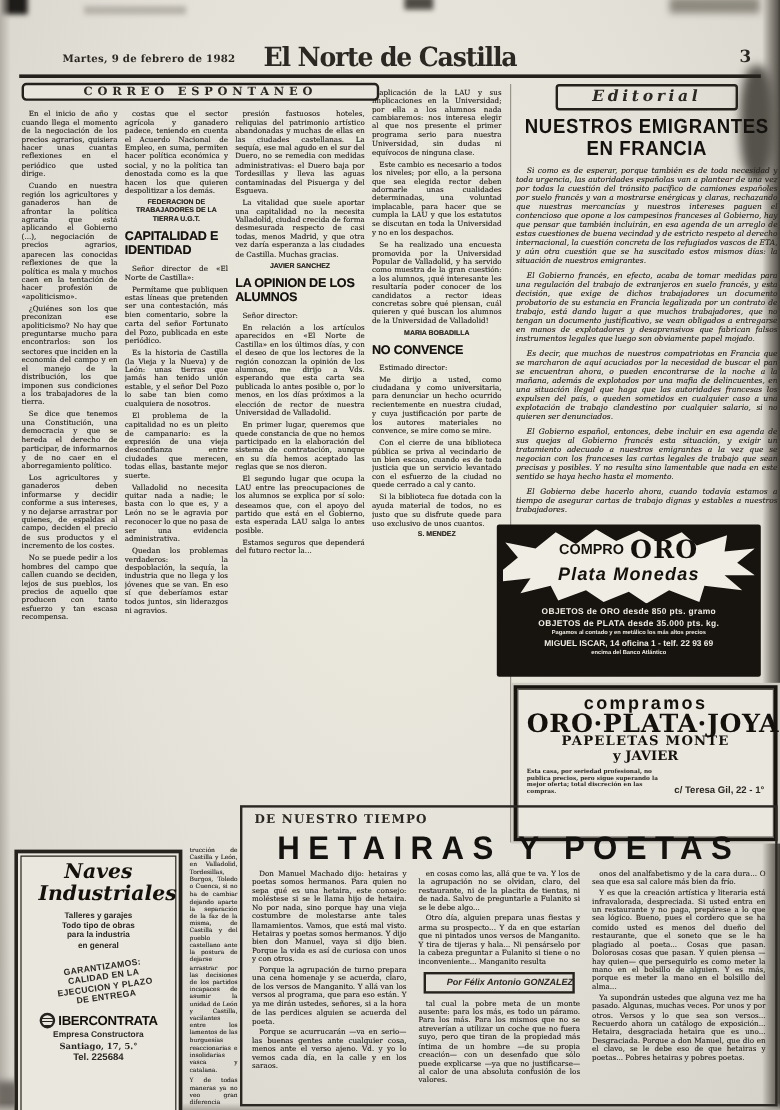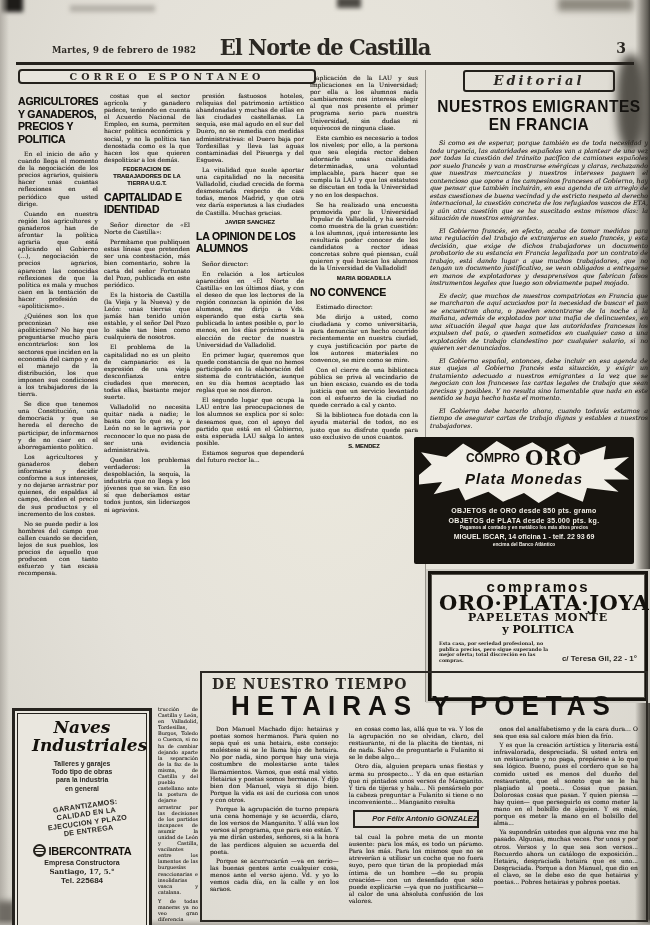--- a/index.html
+++ b/index.html
@@ -99,21 +99,21 @@
   .n-addr { font-size:7px; line-height:9px; font-weight:700; }
   .n-phone { font:800 8px/10px "Liberation Sans",sans-serif; }
 
   
   .strip { left:158px; top:706px; width:40px; height:215px; overflow:hidden; }
   .strip p { font-size:5px; line-height:6.1px; text-align:justify; margin-bottom:3px;
              hyphens:auto; word-break:break-word; text-shadow:0 0 .4px rgba(43,40,35,.5); }
 
   
   .tiempo { left:200px; top:671px; width:448px; height:251px; border:2px solid #2b2823; padding:3px 8px; overflow:hidden; }
-  .t-kick { font-weight:700; font-size:14px; line-height:16px; letter-spacing:1px; margin-left:2px; }
+  .t-kick { font-weight:700; font-size:10px; line-height:16px; letter-spacing:1px; margin-left:2px; }
   .t-head { font-family:"Liberation Sans",sans-serif; font-weight:900; color:#14120f; font-size:26px;
             line-height:27px; letter-spacing:7px; text-align:center; white-space:nowrap; margin:1px 0 5px;
             transform:scaleY(1.05); }
   .t-cols { display:flex; gap:10px; height:182px; overflow:hidden; }
   .tc1 { width:130px; } .tc2 { width:136px; } .tc3 { width:146px; }
   .t-cols p { font-size:6px; line-height:7.1px; text-align:justify; text-indent:6px; margin-bottom:2px;
               hyphens:auto; text-shadow:0 0 .4px rgba(43,40,35,.55); }
   .t-byline { border:2px solid #26231e; margin:5px 4px; padding:3px 0;
               font:italic 800 7.5px/8px "Liberation Sans",sans-serif; text-align:right; text-indent:0; }
 </style>
@@ -133,21 +133,20 @@
   <div class="noise n-eb"></div>
 
   <div class="abs hdr-date">Martes, 9 de febrero de 1982</div>
   <div class="abs masthead">El Norte de Castilla</div>
   <div class="abs pagenum">3</div>
   <div class="abs hdr-rule"></div>
 
   <div class="abs correo-box">CORREO ESPONTANEO</div>
   <div class="abs correo-cols">
     <div class="col c1">
-      <h2 class="h-letter">AGRICULTORES Y GANADEROS, PRECIOS Y POLITICA</h2>
       <div>
           <p>En el inicio de año y cuando llega el momento de la negociación de los precios agrarios, quisiera hacer unas cuantas reflexiones en el periódico que usted dirige.</p>
           <p>Cuando en nuestra región los agricultores y ganaderos han de afrontar la política agraria que está aplicando el Gobierno (...), negociación de precios agrarios, aparecen las conocidas reflexiones de que la política es mala y muchos caen en la tentación de hacer profesión de «apoliticismo».</p>
           <p>¿Quiénes son los que preconizan ese apoliticismo? No hay que preguntarse mucho para encontrarlos: son los sectores que inciden en la economía del campo y en el manejo de la distribución, los que imponen sus condiciones a los trabajadores de la tierra.</p>
           <p>Se dice que tenemos una Constitución, una democracia y que se hereda el derecho de participar, de informarnos y de no caer en el aborregamiento político.</p>
           <p>Los agricultores y ganaderos deben informarse y decidir conforme a sus intereses, y no dejarse arrastrar por quienes, de espaldas al campo, deciden el precio de sus productos y el incremento de los costes.</p>
           <p>No se puede pedir a los hombres del campo que callen cuando se deciden, lejos de sus pueblos, los precios de aquello que producen con tanto esfuerzo y tan escasa recompensa.</p>
         </div>
     </div>
     <div class="col c2">
@@ -229,21 +228,21 @@
         <p>Pagamos al contado y en metálico los más altos precios</p>
         <p>MIGUEL ISCAR, 14 oficina 1 - telf. 22 93 69</p>
         <p>encima del Banco Atlántico</p>
       </div>
   </section>
 
   <section class="abs ad-joyas">
     <div class="j-title">compramos</div>
     <div class="j-gold">ORO·PLATA·JOYAS</div>
     <div class="j-monte">PAPELETAS MONTE</div>
-    <div class="j-coins">y POLITICA</div>
+    <div class="j-coins">y JAVIER</div>
     <div class="j-bottom">
       <div class="j-small">Esta casa, por seriedad profesional, no publica precios, pero sigue superando la mejor oferta; total discreción en las compras.</div>
       <div class="j-addr">c/ Teresa Gil, 22 - 1°</div>
     </div>
   </section>
 
   <section class="abs ad-naves">
     <div class="n-title">
       <span>Naves</span><br>
       <span>Industriales</span>

